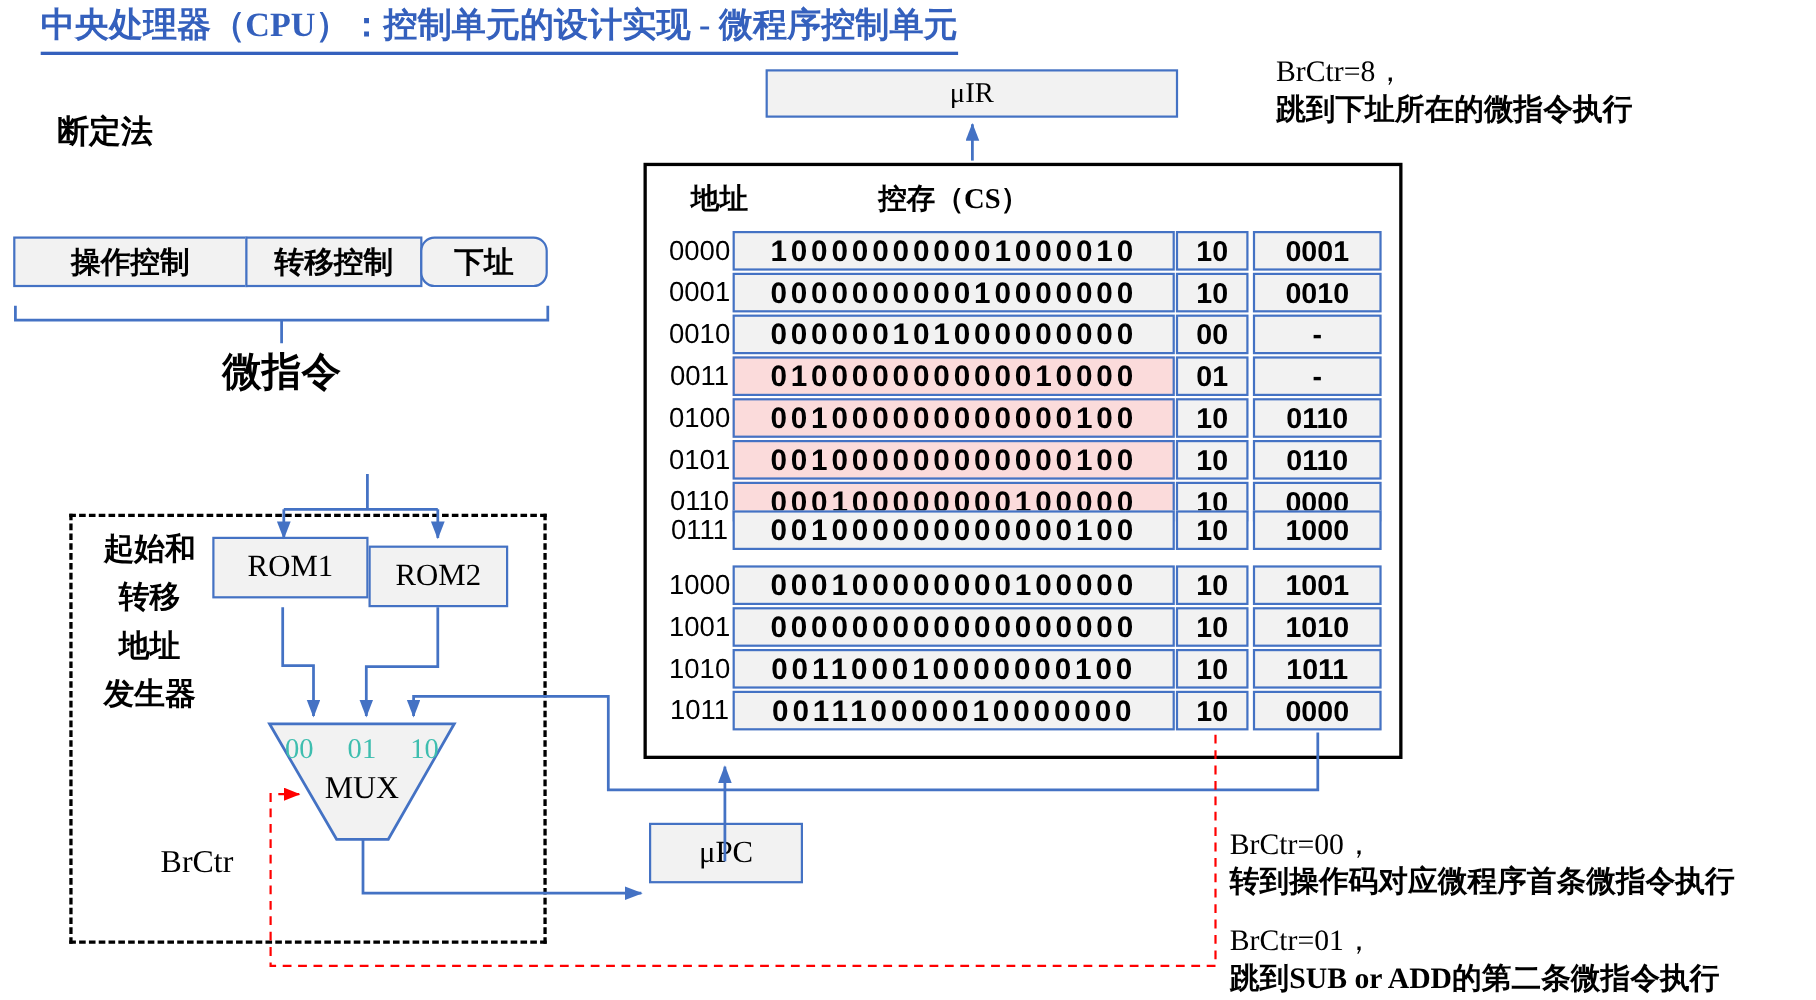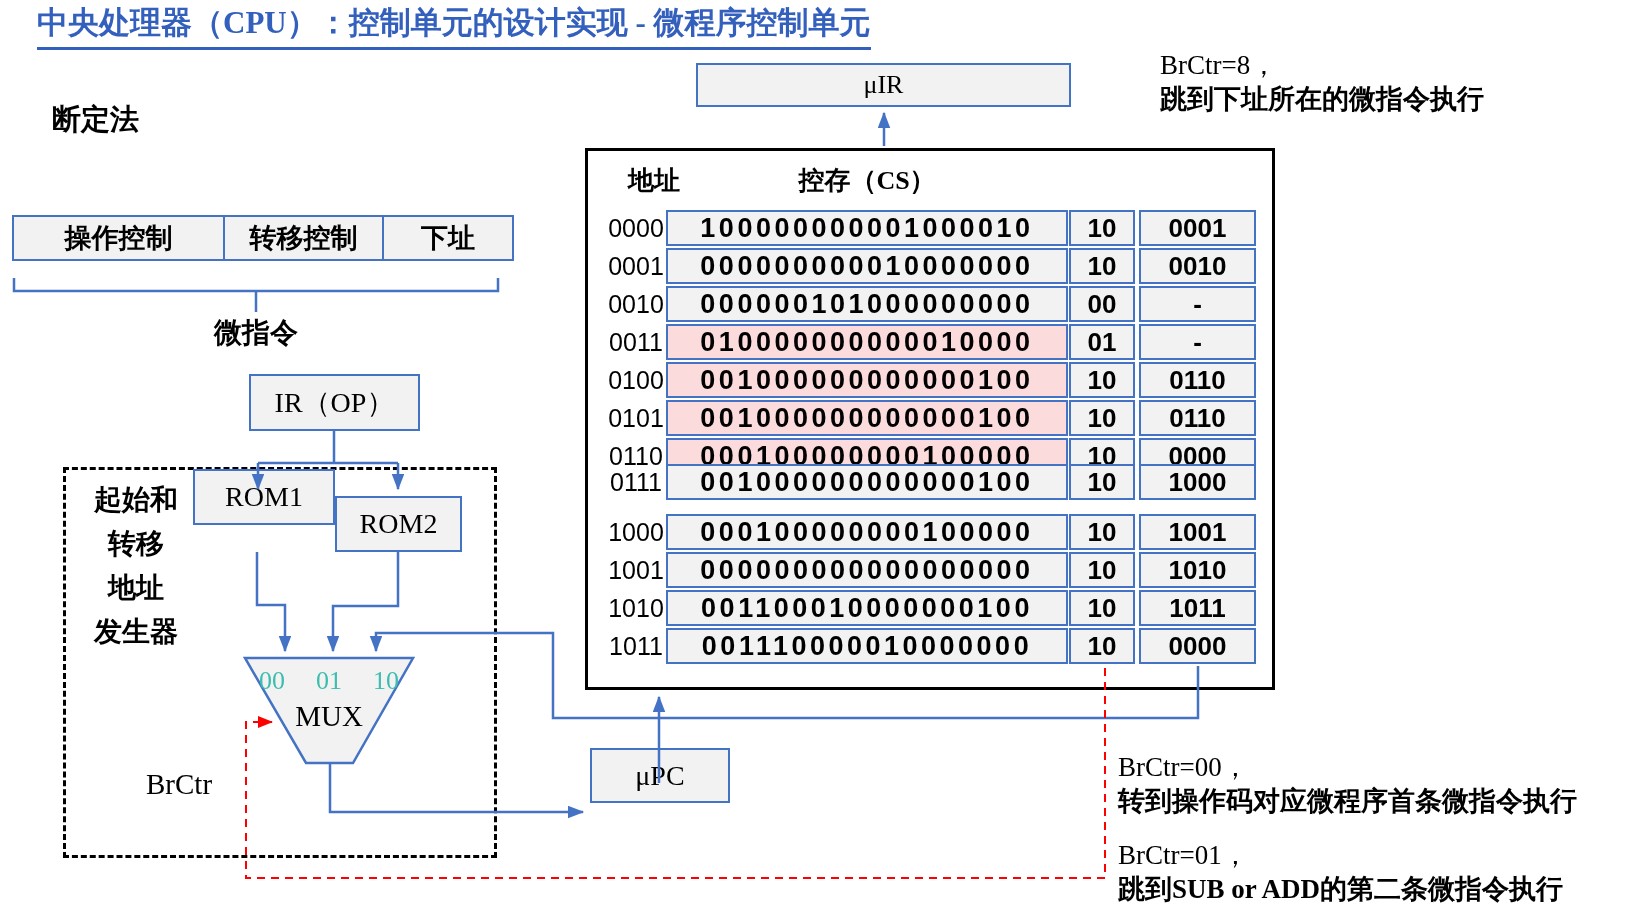--- a/index.html
+++ b/index.html
@@ -3,21 +3,21 @@
 <meta charset="utf-8">
 <style>
   html,body{margin:0;padding:0;background:#fff;}
   #page{position:relative;width:1651px;height:909px;background:#fff;overflow:hidden;
         font-family:"Liberation Serif","DejaVu Serif",serif;color:#000;}
   .abs{position:absolute;}
   
   #title{left:8px;top:2px;font-size:31px;font-weight:bold;color:var(--title);
          border-bottom:3px solid var(--title);padding-bottom:3px;display:inline-block;z-index:6;margin-left:29px;}
   
-  .lbl{font-weight:bold;font-size:28px;z-index:6;}
+  .lbl{font-weight:bold;font-size:36px;z-index:6;}
   
   #fieldbox{left:12px;top:215px;display:flex;z-index:4;}
   #fieldbox .cell{height:46px;box-sizing:border-box;border:2px solid var(--accent);
       background:var(--cellbg);display:flex;align-items:center;justify-content:center;
       font-size:27px;font-weight:bold;}
   #fieldbox .cell+.cell{margin-left:-2px;}
   
   .block{box-sizing:border-box;border:2px solid var(--accent);background:var(--cellbg);
       display:flex;align-items:center;justify-content:center;font-size:28px;z-index:4;}
   
@@ -56,35 +56,34 @@
 
 <div id="page">
 
   <div class="abs" id="title">中央处理器（CPU）：控制单元的设计实现 - 微程序控制单元</div>
 
   <div class="abs lbl" style="left:52px;top:100px;font-size:29px;">断定法</div>
 
   <div class="abs" id="fieldbox">
     <div class="cell" style="width:213px;">操作控制</div>
     <div class="cell" style="width:161px;">转移控制</div>
-    <div class="cell" style="width:132px;">下址</div>
+    <div class="cell" style="width:116px;border-radius:13px;">下址</div>
   </div>
   <div class="abs lbl" style="left:186px;top:314px;width:140px;text-align:center;">微指令</div>
 
-  <div class="abs block" style="left:249px;top:374px;width:171px;height:57px;">IR（OP）</div>
 
   <div class="abs" id="genbox"></div>
   <div class="abs" id="genlabel">
     <div>起始和</div>
     <div>转移</div>
     <div>地址</div>
     <div>发生器</div>
   </div>
 
-  <div class="abs block" style="left:193px;top:469px;width:142px;height:56px;">ROM1</div>
+  <div class="abs block" style="left:193px;top:488px;width:142px;height:56px;">ROM1</div>
   <div class="abs block" style="left:335px;top:496px;width:127px;height:56px;">ROM2</div>
 
   <div class="muxin" style="left:250px;">00</div>
   <div class="muxin" style="left:307px;">01</div>
   <div class="muxin" style="left:364px;">10</div>
   <div class="abs" id="muxlabel">MUX</div>
 
   <div class="abs" style="left:146px;top:768px;font-size:29px;z-index:6;">BrCtr</div>
 
   <div class="abs block" style="left:590px;top:748px;width:140px;height:55px;">μPC</div>

